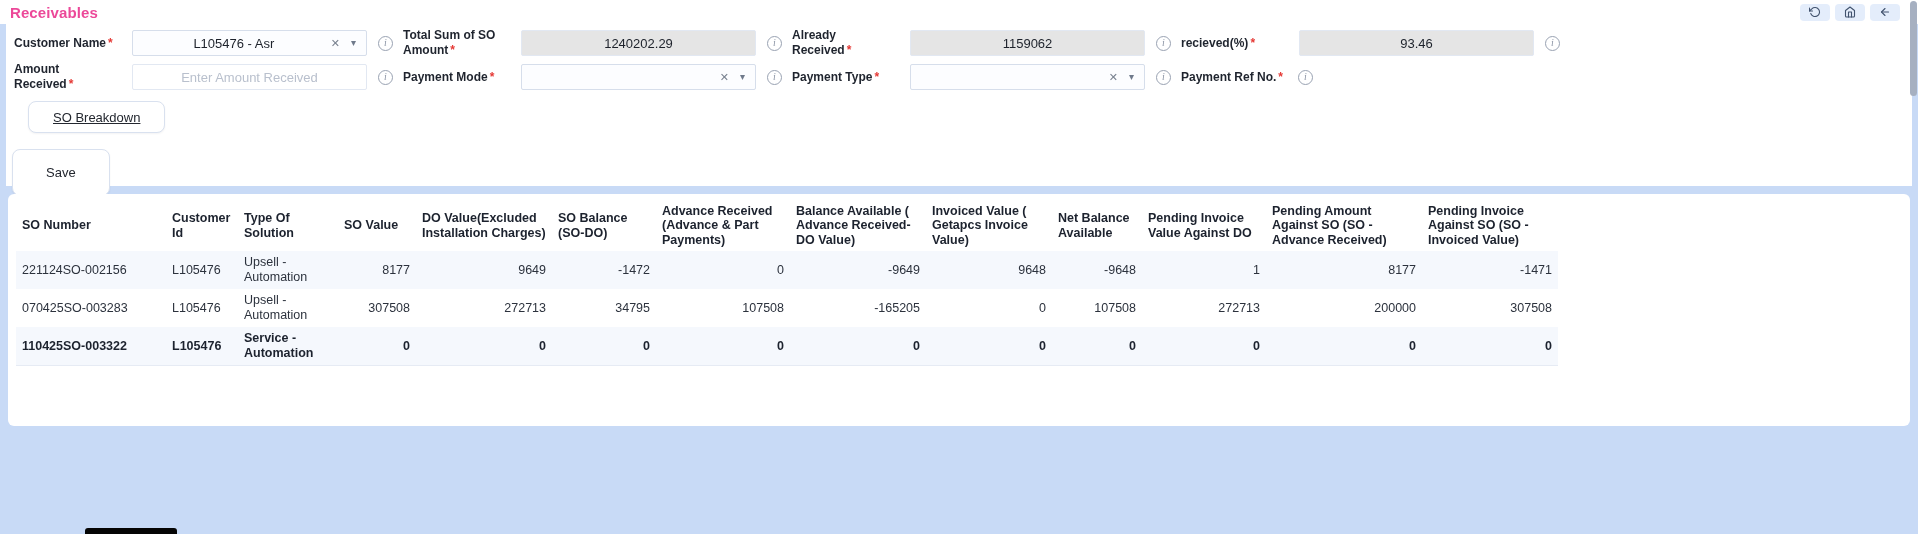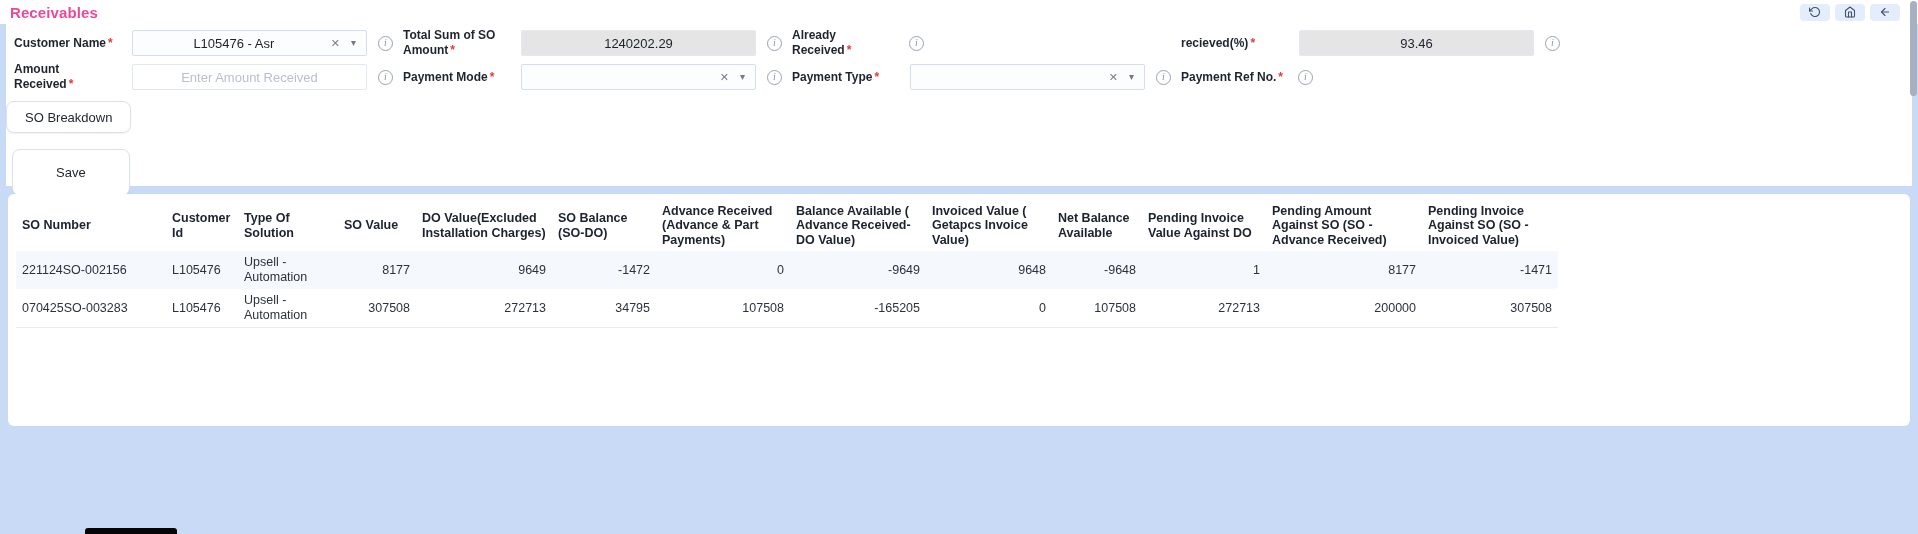--- a/index.html
+++ b/index.html
@@ -63,22 +63,22 @@
     font-family:"Liberation Serif", serif;
     display:flex; align-items:center; justify-content:center; line-height:1;
     cursor:default;
   }
 
   .btn{
     display:block; background:#ffffff; border:1px solid #d9e1ef; border-radius:8px;
     font-size:13px; color:#23272f; font-family:"Liberation Sans", sans-serif;
     cursor:pointer; box-shadow:0 1px 2px rgba(16,24,40,.05);
   }
-  .so-breakdown{ margin:9px 0 0 0; height:32px; padding:0 18px; }
-  .save{ margin:16px 16px 0 6px; height:47px; padding:0 43px; }
+  .so-breakdown{ margin:9px 0 0 22px; height:32px; padding:0 24px;text-decoration:underline; }
+  .save{ margin:16px 16px 0 6px; height:47px; padding:0 33px; }
 
   
   .table-card{
     position:absolute; left:8px; top:194px; width:1902px; height:232px;
     background:#ffffff; border-radius:6px; padding:6px 8px;
   }
   table{ border-collapse:collapse; table-layout:fixed; width:1542px; }
   th{
     font-size:12.5px; font-weight:700; color:#1c222e; text-align:left;
     vertical-align:middle; padding:4px 6px; line-height:1.15; height:46px;
@@ -149,20 +149,21 @@
     </div>
 
     <div class="field">
       <label class="f-label"><span>Total Sum of SO Amount</span><span class="req">*</span></label>
       <input class="control input-filled" value="1240202.29" style="">
       <span class="info">i</span>
     </div>
 
     <div class="field">
       <label class="f-label"><span>Already Received</span><span class="req">*</span></label>
+      <input class="control input-filled" value="1159062" style="">
       <span class="info">i</span>
     </div>
 
     <div class="field">
       <label class="f-label"><span>recieved(%)</span><span class="req">*</span></label>
       <input class="control input-filled" value="93.46" style="">
       <span class="info">i</span>
     </div>
 
     <div class="field">
@@ -260,19 +261,34 @@
           <td class="num">272713</td>
           <td class="num">34795</td>
           <td class="num">107508</td>
           <td class="num">-165205</td>
           <td class="num">0</td>
           <td class="num">107508</td>
           <td class="num">272713</td>
           <td class="num">200000</td>
           <td class="num">307508</td>
         </tr>
+        <tr class="stripe bold-row">
+          <td>110425SO-003322</td>
+          <td>L105476</td>
+          <td>Service - Automation</td>
+          <td class="num">0</td>
+          <td class="num">0</td>
+          <td class="num">0</td>
+          <td class="num">0</td>
+          <td class="num">0</td>
+          <td class="num">0</td>
+          <td class="num">0</td>
+          <td class="num">0</td>
+          <td class="num">0</td>
+          <td class="num">0</td>
+        </tr>
       </tbody>
   </table>
 </section>
 
 <div class="scroll-thumb"></div>
 
 <div class="bottom-artifact"></div>
 
 </body></html>

